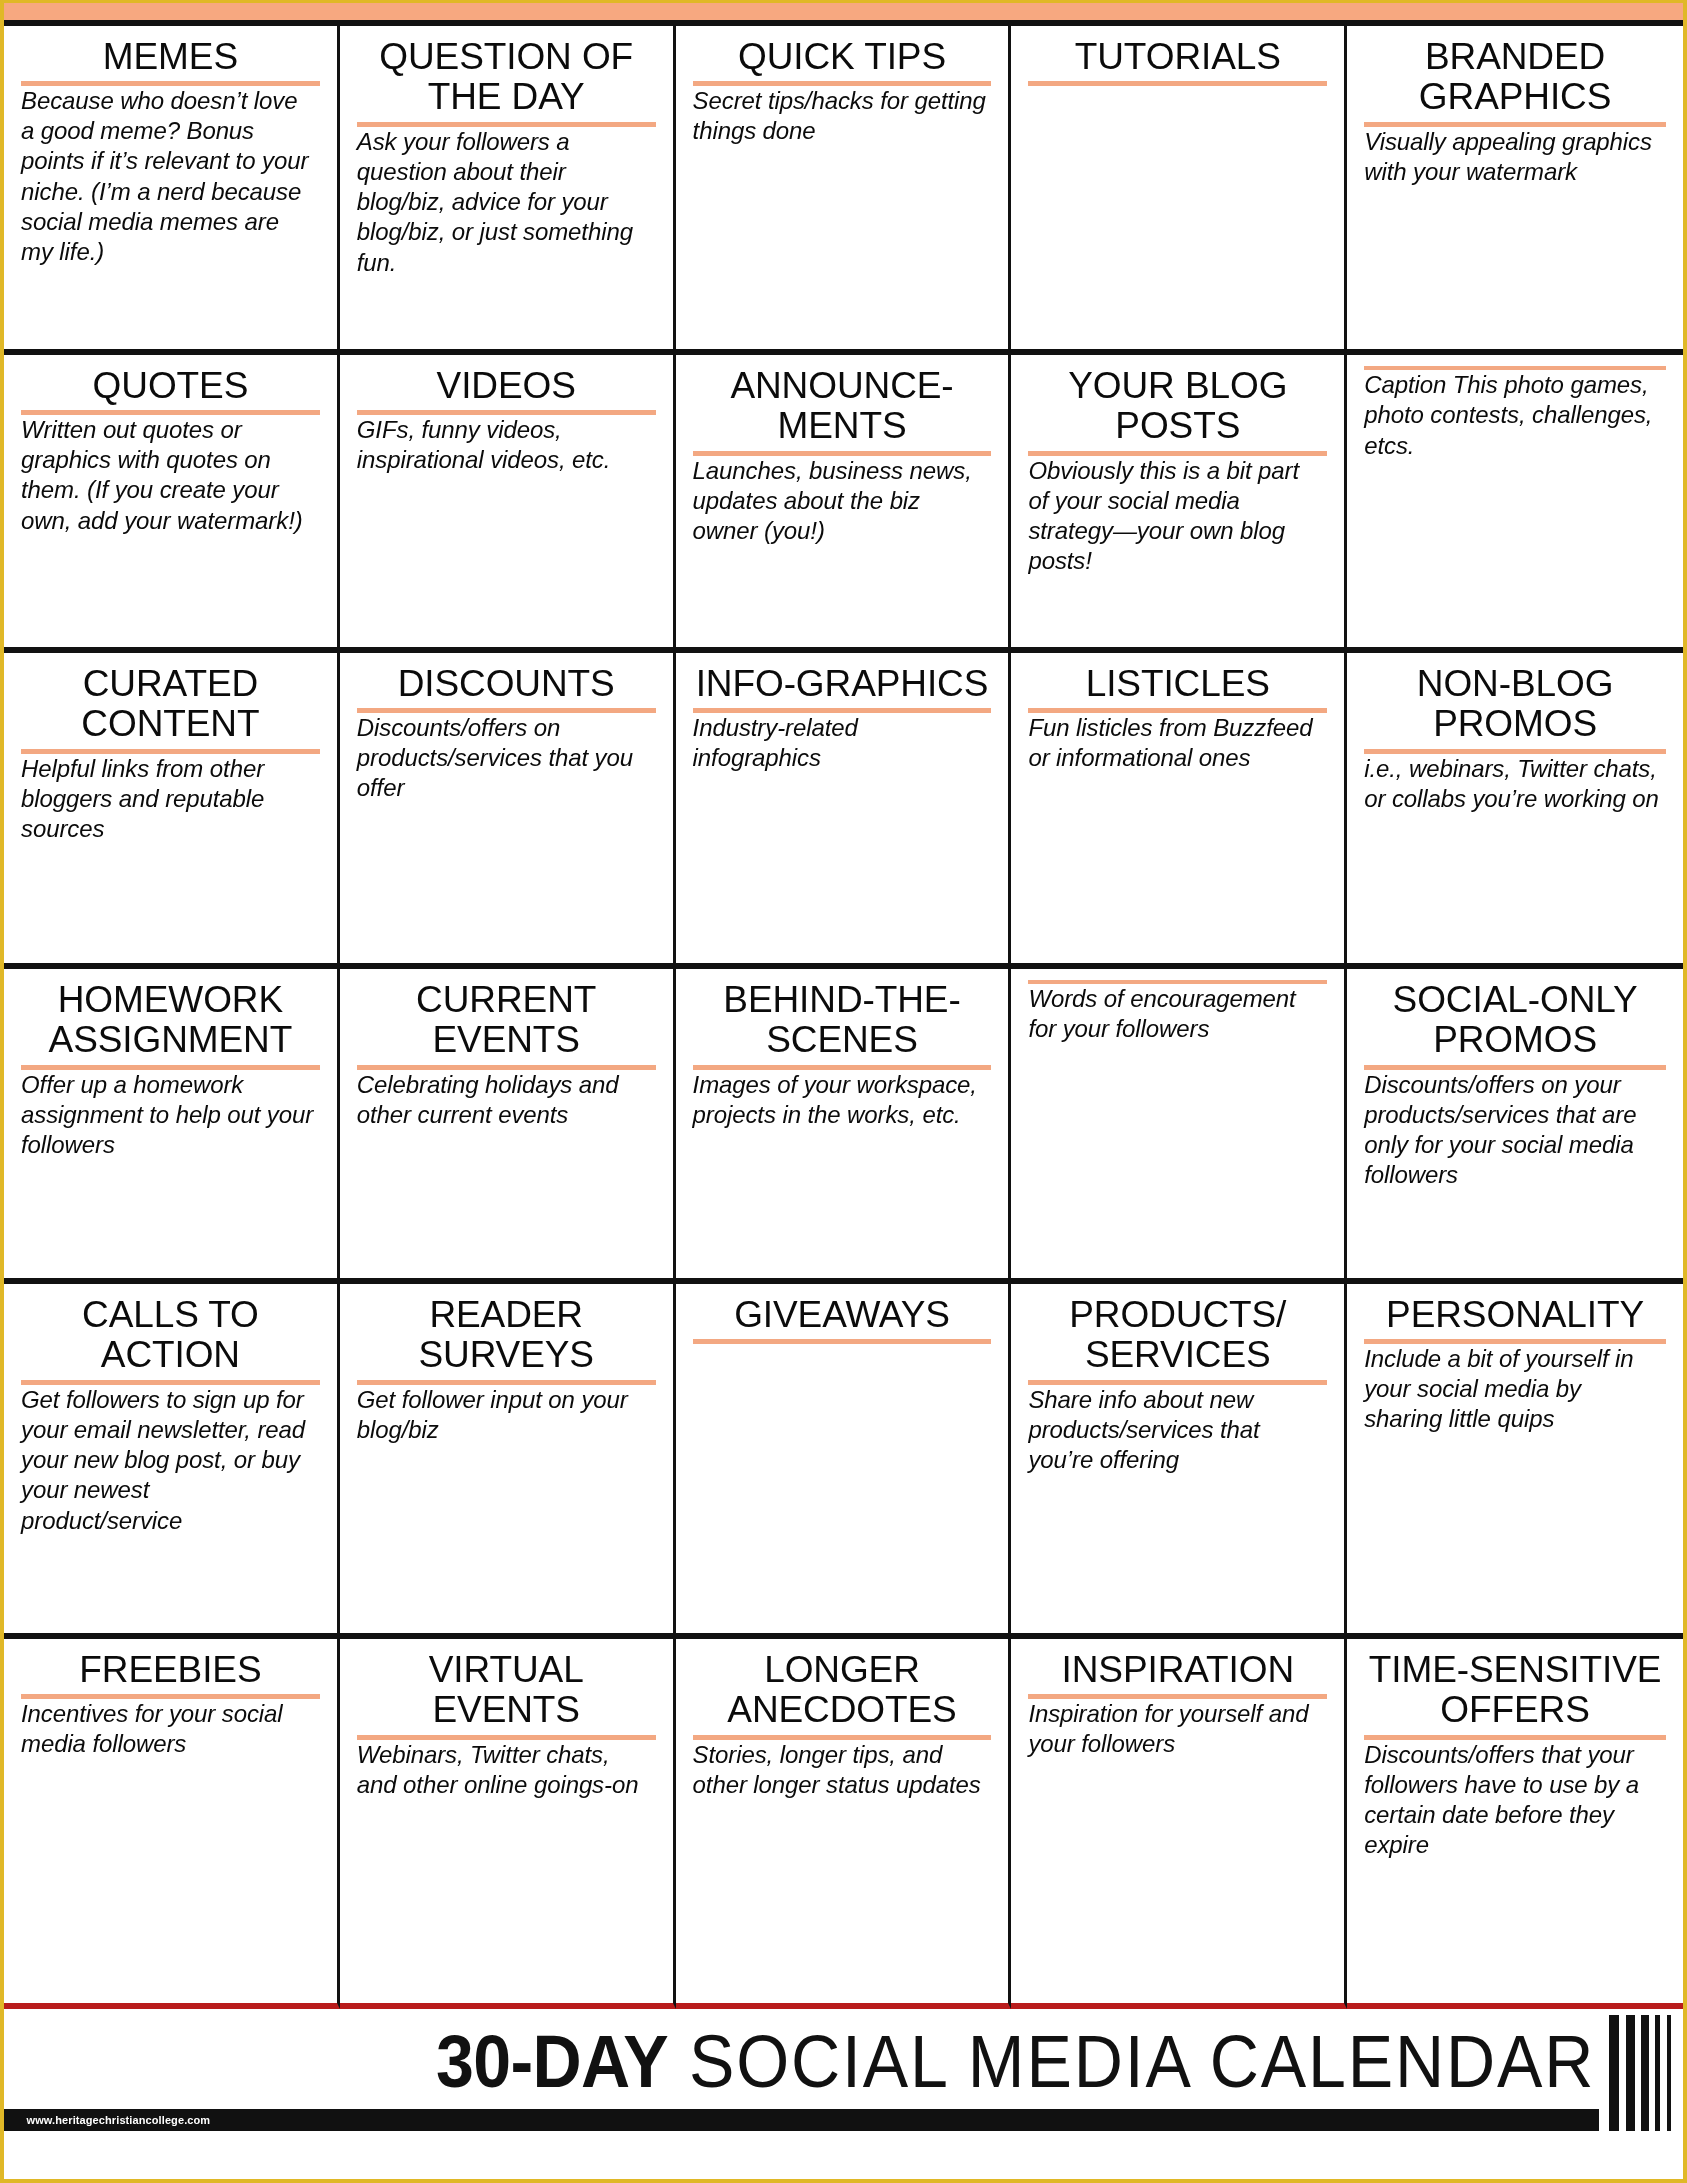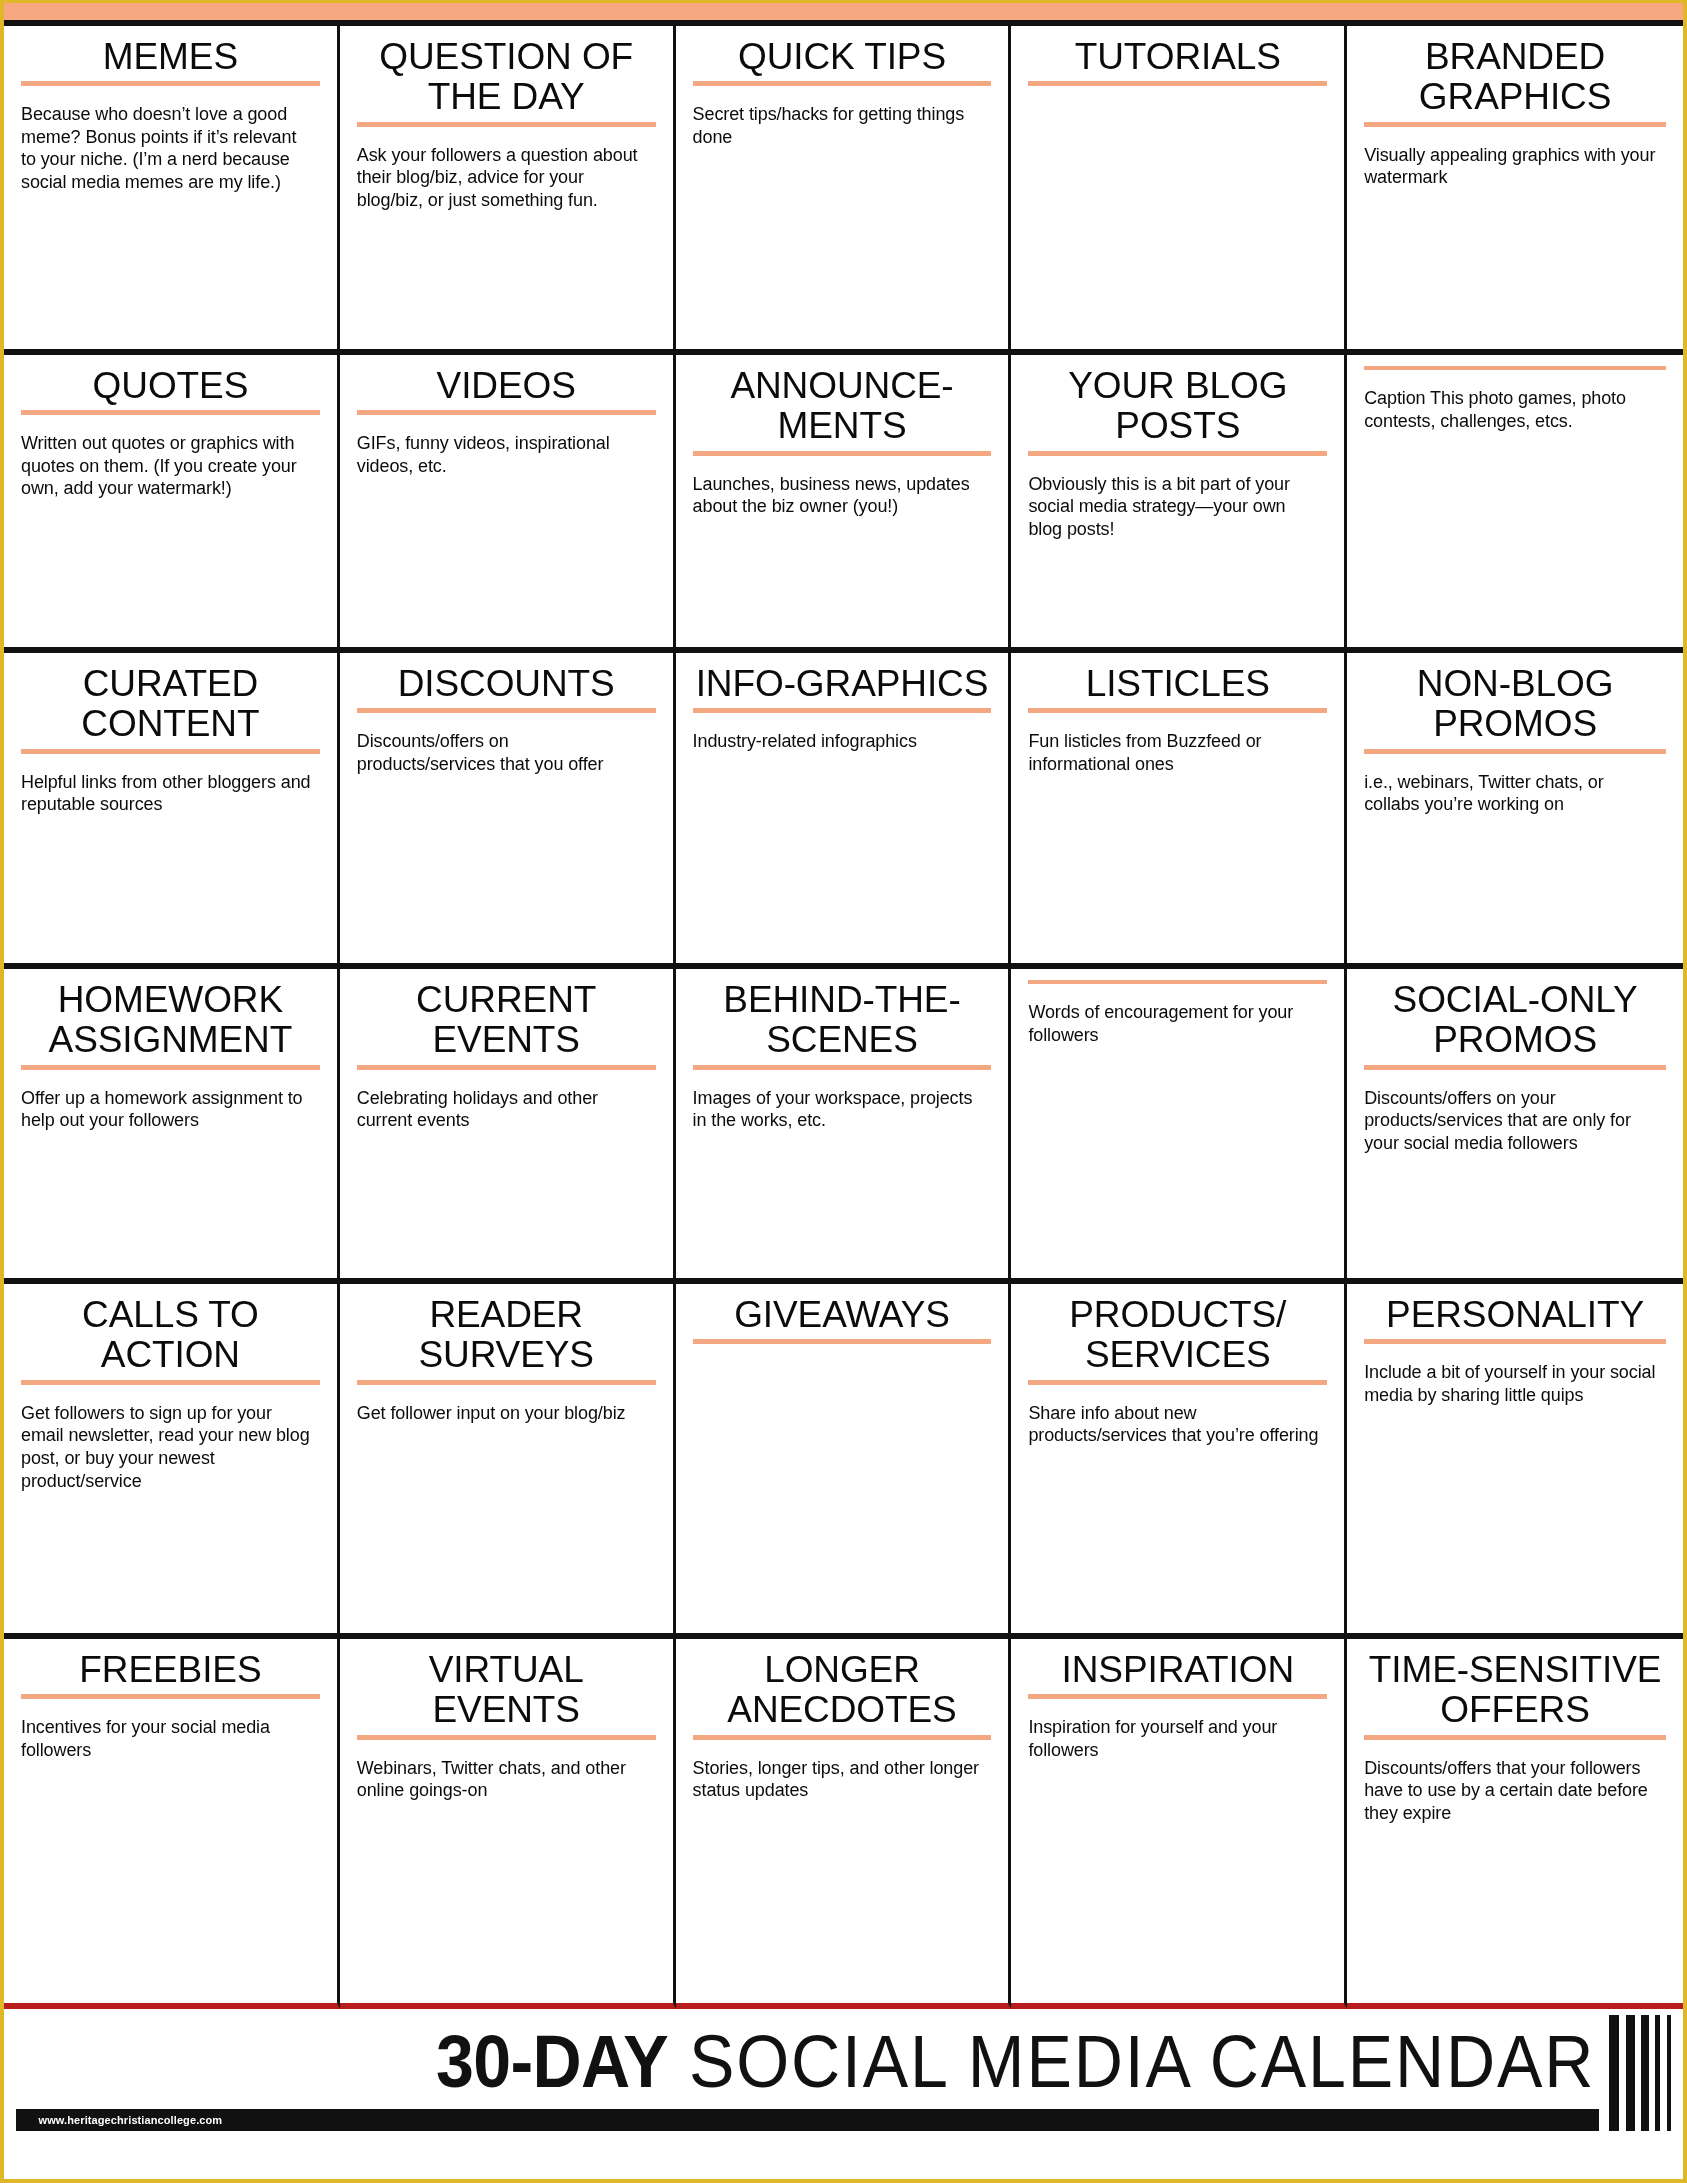--- a/index.html
+++ b/index.html
@@ -74,39 +74,39 @@
     padding: 0 2.6px 4px 2.6px;
     word-break: normal;
   }
   .title-rule {
     height: 4.6px;
     background: #F3A882;
     margin: 0 1.3px 0 0;
     width: 100%;
   }
   .cell-desc {
-    font-size: 18px;
+    font-size: 24px;
     line-height: 1.26;
     color: #0b0b0b;
     margin: 0;
-    padding-top: 17px;
     padding-right: 4px;
     letter-spacing: -0.1px;
+    font-style: italic;
   }
 
   
   #footer {
     flex: 1 1 auto;
     position: relative;
     background: #ffffff;
     display: block;
   }
   #footer-inner {
     position: absolute;
-    left: 12px;
+    left: 0;
     right: 12px;
     bottom: 48px;
     display: flex;
     align-items: flex-end;
     justify-content: flex-end;
   }
   #footer-title-wrap {
     display: flex;
     flex-direction: column;
     align-items: flex-end;

